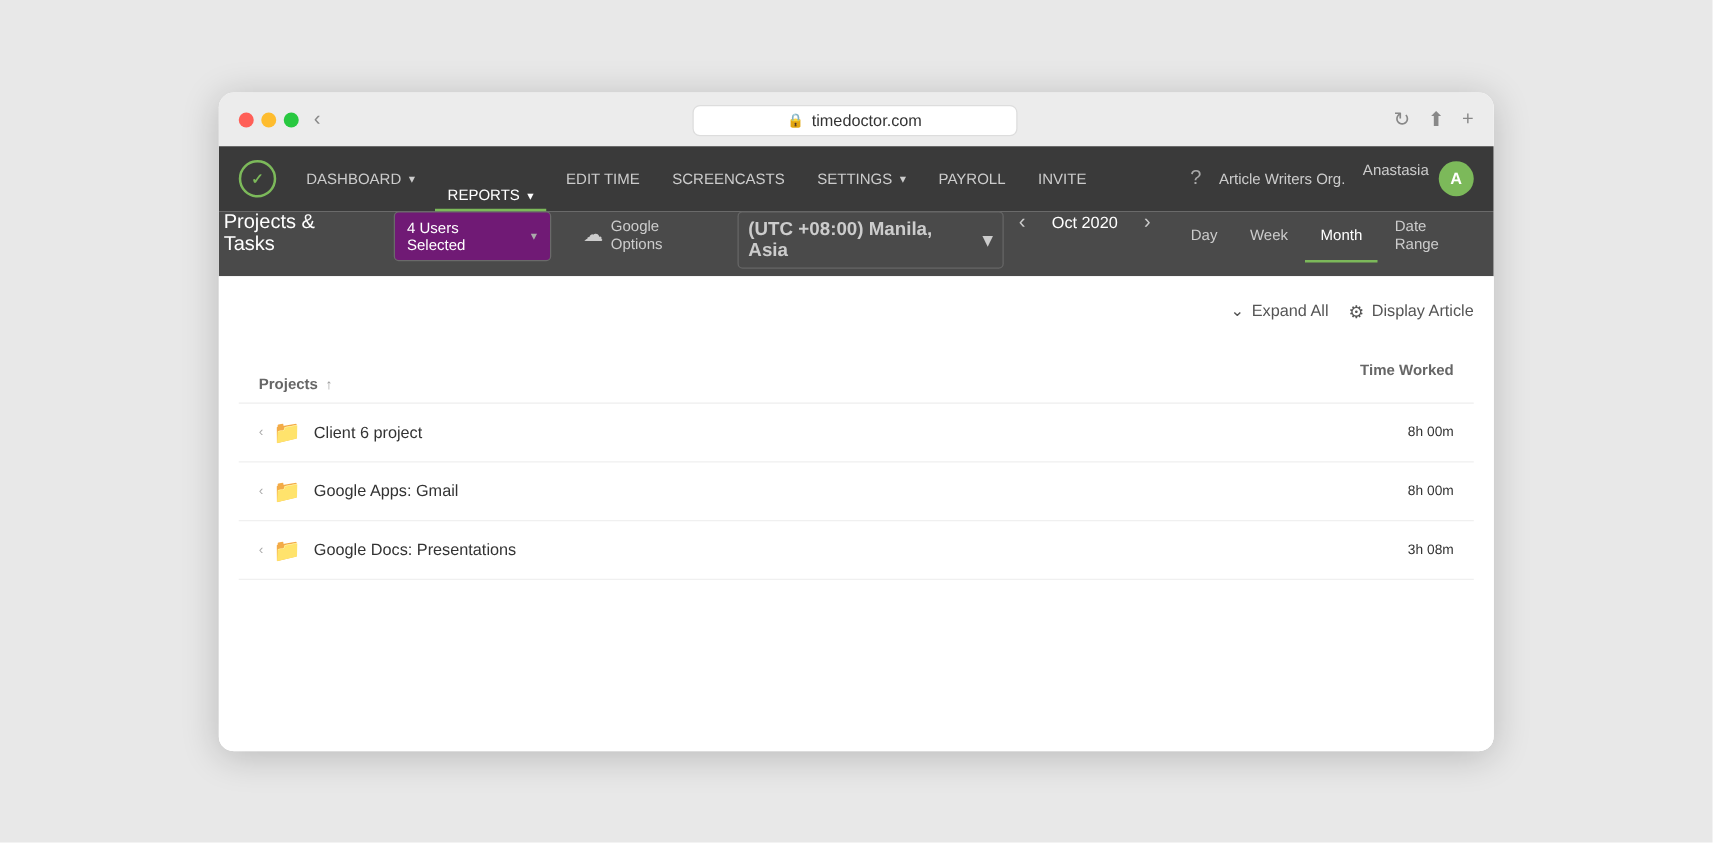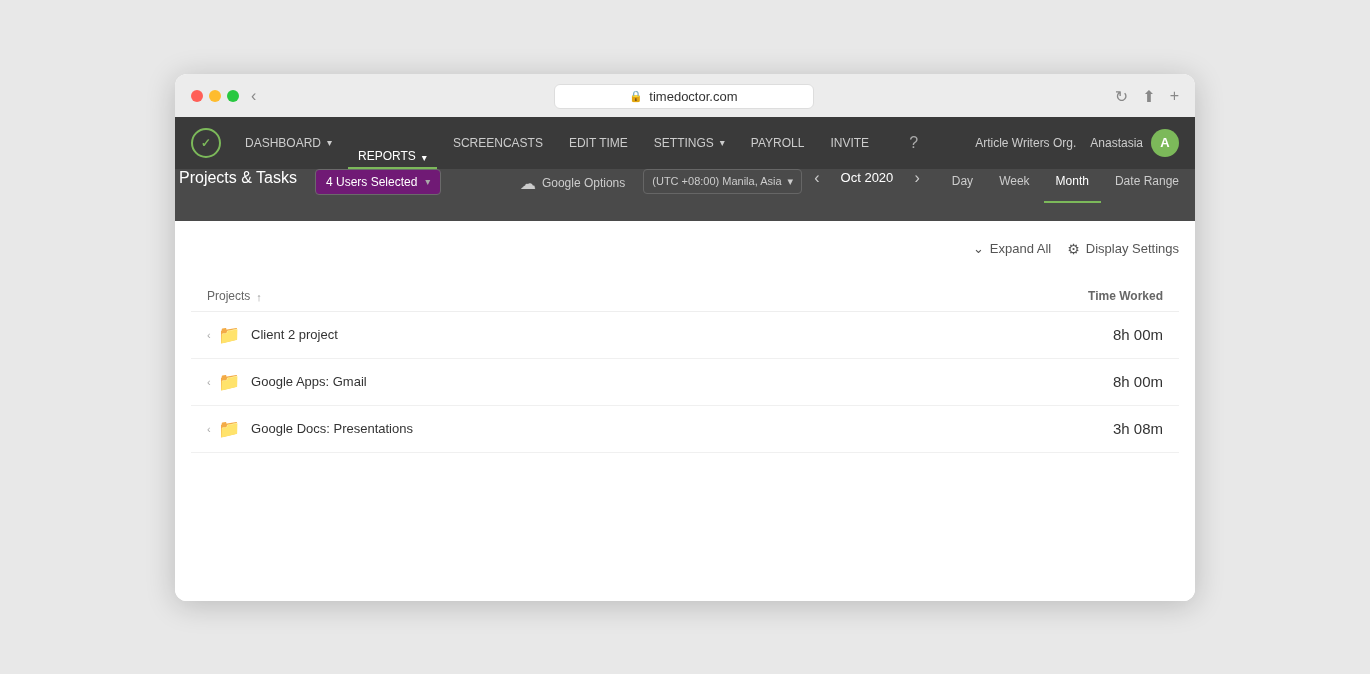--- a/index.html
+++ b/index.html
@@ -141,27 +141,26 @@
       gap: 14px;
     }
     .nav-help {
       color: #aaa;
       font-size: 16px;
       cursor: pointer;
     }
     .nav-org {
       color: #ccc;
       font-size: 12px;
-      margin-left: 43px;
     }
     .nav-user {
       color: #ccc;
       font-size: 12px;
       display: flex;
-      align-items: center;
+      align-items: flex-start;
       gap: 8px;
     }
     .user-avatar {
       width: 28px;
       height: 28px;
       border-radius: 50%;
       background: #7cb95a;
       display: flex;
       align-items: center;
       justify-content: center;
@@ -207,26 +206,27 @@
       font-size: 12px;
       cursor: pointer;
       padding: 5px 10px;
     }
     .export-icon { font-size: 16px; }
     .timezone-selector {
       background: transparent;
       border: 1px solid #666;
       border-radius: 4px;
       color: #ccc;
-      font-size: 11px;
+      font-size: 15px;
       padding: 5px 8px;
       display: flex;
       align-items: center;
       gap: 6px;
       cursor: pointer;
+      font-weight: bold;
     }
     .date-nav {
       display: flex;
       align-items: center;
       gap: 6px;
       color: #fff;
       font-size: 13px;
     }
     .date-nav-btn {
       background: none;
@@ -302,25 +302,26 @@
     }
     .table-header {
       display: flex;
       padding: 8px 16px;
       border-bottom: 1px solid #eee;
     }
     .col-project {
       flex: 1;
       font-size: 12px;
       color: #666;
-      font-weight: 400;
+      font-weight: 700;
       display: flex;
       align-items: flex-end;
       gap: 6px;
       cursor: pointer;
+      margin-top: 11px;
     }
     .col-time {
       width: 120px;
       font-size: 12px;
       color: #666;
       font-weight: 600;
       text-align: right;
     }
     .sort-icon { color: #999; font-size: 11px; }
     .table-row {
@@ -340,21 +341,21 @@
       margin-right: 10px;
       color: #b0b8c1;
     }
     .project-name {
       font-size: 13px;
       color: #333;
       flex: 1;
     }
     .time-worked {
       width: 120px;
-      font-size: 15px;
+      font-size: 11px;
       color: #333;
       text-align: right;
     }
   </style>
 </head>
 <body>
 
 <div class="browser-window">
 
   <div class="browser-chrome">
@@ -387,24 +388,24 @@
       </div>
       <div class="nav-item">
         <span>DASHBOARD</span>
         <span class="nav-chevron">▾</span>
       </div>
       <div class="nav-item active">
         <span>REPORTS</span>
         <span class="nav-chevron">▾</span>
       </div>
       <div class="nav-item">
+        <span>EDIT TIME</span>
+      </div>
+      <div class="nav-item">
         <span>SCREENCASTS</span>
-      </div>
-      <div class="nav-item">
-        <span>EDIT TIME</span>
       </div>
       <div class="nav-item">
         <span>SETTINGS</span>
         <span class="nav-chevron">▾</span>
       </div>
       <div class="nav-item">
         <span>PAYROLL</span>
       </div>
       <div class="nav-item">
         <span>INVITE</span>
@@ -459,39 +460,39 @@
     </div>
 
     <div class="content-area">
       <div class="content-toolbar">
         <div class="expand-all-btn">
           <span>⌄</span>
           <span>Expand All</span>
         </div>
         <div class="display-settings-btn">
           <span class="gear-icon">⚙</span>
-          <span>Display Settings</span>
+          <span>Display Article</span>
         </div>
       </div>
 
       <div class="data-table">
         <div class="table-header">
           <div class="col-project">
             <span>Projects</span>
             <span class="sort-icon">↑</span>
           </div>
           <div class="col-time">
             <span>Time Worked</span>
           </div>
         </div>
 
         <div class="table-row">
           <span class="row-expand">‹</span>
           <span class="folder-icon">📁</span>
-          <span class="project-name">Client 2 project</span>
+          <span class="project-name">Client 6 project</span>
           <span class="time-worked">8h 00m</span>
         </div>
 
         <div class="table-row">
           <span class="row-expand">‹</span>
           <span class="folder-icon">📁</span>
           <span class="project-name">Google Apps: Gmail</span>
           <span class="time-worked">8h 00m</span>
         </div>
 

